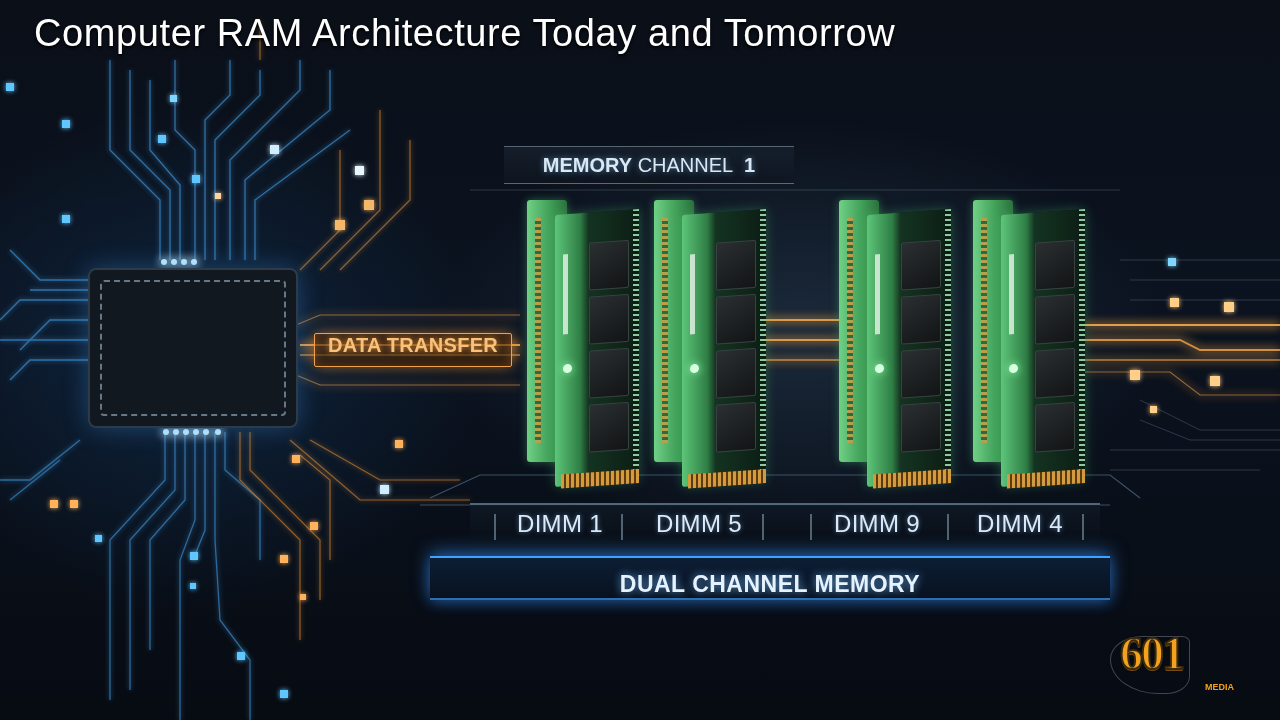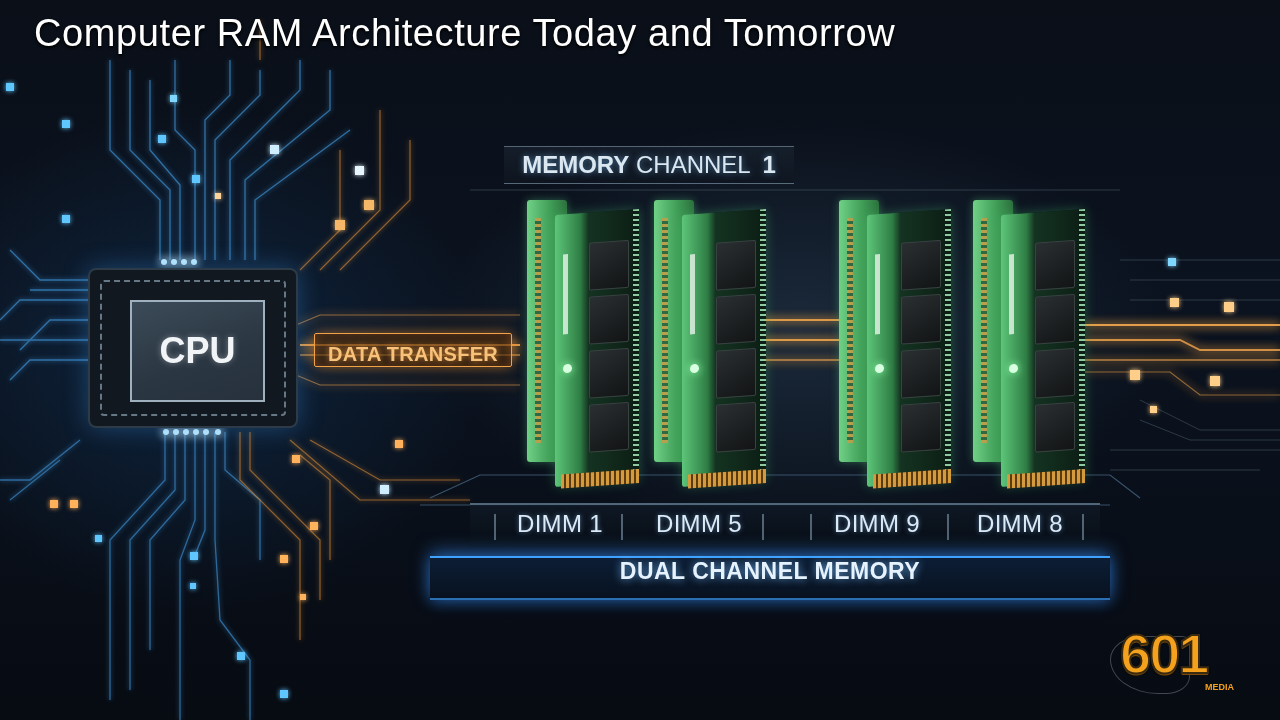--- a/index.html
+++ b/index.html
@@ -21,29 +21,29 @@
   .cpu .die{position:absolute;left:40px;top:30px;width:135px;height:102px;
     background:linear-gradient(160deg,#3c4b58,#2a3642 60%,#26313c);border:2px solid #9fb0bf;
     display:flex;align-items:center;justify-content:center}
   .cpu .die span{font-family:"Liberation Sans",sans-serif;font-weight:700;font-size:36px;color:#f2f5f7;
     text-shadow:0 0 6px rgba(255,255,255,.35)}
 
   
   .xfer{position:absolute;left:314px;top:333px;width:198px;height:34px;
     border:1.5px solid #f0a24a;border-radius:2px;background:rgba(60,30,5,.55);
     box-shadow:0 0 14px rgba(255,150,40,.55), inset 0 0 10px rgba(255,140,30,.3);
-    display:flex;align-items:flex-end;justify-content:center}
+    display:flex;align-items:flex-start;justify-content:center}
   .xfer span{font-family:"Liberation Sans",sans-serif;font-weight:700;font-size:20px;color:#f8c27a;
     letter-spacing:.3px;text-shadow:0 0 6px rgba(255,160,60,.8)}
 
   
   .chan{position:absolute;top:146px;height:38px;display:flex;align-items:center;justify-content:center;
     border-top:1.5px solid rgba(170,200,220,.45);border-bottom:1.5px solid rgba(170,200,220,.45);
     background:linear-gradient(180deg,rgba(25,35,48,.7),rgba(15,22,32,.7))}
-  .chan .t{font-family:"Liberation Sans",sans-serif;font-size:24px;color:#dbe8f2;
+  .chan .t{font-family:"Liberation Sans",sans-serif;font-size:20px;color:#dbe8f2;
     text-shadow:0 0 6px rgba(130,200,255,.55);white-space:nowrap}
   .chan .b{font-weight:700}
   .chan .n{font-weight:700;margin-left:6px}
 
   
   .dimm{position:absolute;top:190px;width:118px;height:300px}
   .dimm .back{position:absolute;left:2px;top:10px;width:40px;height:262px;
     background:linear-gradient(90deg,#6fd186,#3f9c56 60%,#2c6f3d);border-radius:3px;
     box-shadow:0 0 8px rgba(100,230,140,.35)}
   .dimm .back:after{content:"";position:absolute;left:8px;top:18px;width:6px;height:225px;
@@ -65,28 +65,28 @@
   .slots{position:absolute;left:470px;top:503px;width:630px;height:44px;
     border-top:2px solid rgba(150,190,215,.5);background:linear-gradient(180deg,rgba(15,25,38,.85),rgba(8,14,22,.85))}
   .slot-label{position:absolute;top:510px;font-family:"Liberation Sans",sans-serif;font-size:24px;color:#dbeaf5;
     text-shadow:0 0 5px rgba(140,200,255,.5);letter-spacing:.3px}
   .sep{position:absolute;top:514px;width:1.5px;height:26px;background:rgba(170,200,220,.45)}
 
   .dual{position:absolute;left:430px;top:556px;width:680px;height:44px;
     border-top:2px solid #3fa2ff;border-bottom:2px solid #2b6fb3;
     background:linear-gradient(180deg,rgba(20,60,110,.35),rgba(10,25,45,.4));
     box-shadow:0 -4px 18px rgba(60,150,255,.55), 0 4px 14px rgba(40,120,220,.35);
-    display:flex;align-items:flex-start;justify-content:center}
+    display:flex;align-items:flex-end;justify-content:center}
   .dual span{font-family:"Liberation Sans",sans-serif;font-weight:700;font-size:23px;color:#e6f3ff;
     letter-spacing:.5px;text-shadow:0 0 8px rgba(120,190,255,.8)}
 
   
   .logo{position:absolute;left:1116px;top:630px;width:128px;height:60px}
-  .logo .num{position:absolute;left:4px;top:-4px;font-family:Liberation Sans, sans-serif;font-weight:700;
-    font-size:56px;line-height:56px;color:#f4a21d;letter-spacing:-2px;
+  .logo .num{position:absolute;left:4px;top:-4px;font-family:Liberation Serif, serif;font-weight:700;
+    font-size:46px;line-height:56px;color:#f4a21d;letter-spacing:-2px;
     -webkit-text-stroke:2px #3a2a10;text-shadow:0 2px 0 #7a4a0a,0 0 3px #000}
   .logo .media{position:absolute;right:10px;top:52px;font-family:"Liberation Sans",sans-serif;font-weight:700;
     font-size:9px;color:#f4a21d}
   .logo .web{position:absolute;left:-6px;top:6px;width:80px;height:58px;border:1px solid rgba(180,180,180,.35);
     border-radius:40% 10% 30% 60%}
 </style>
 </head>
 <body>
 
 <div class="stage">
@@ -226,23 +226,20 @@
     <g fill="none" stroke="#4d6f8c" stroke-width="1.2" opacity=".7">
       <path d="M430 498 L480 475 H1110 L1140 498"></path>
       <path d="M420 505 H1110"></path>
     </g>
   </svg>
 
   <div class="title">Computer RAM Architecture Today and Tomorrow</div>
 
   <div class="cpu">
     <div class="pins"></div>
-    <div class="die">
-      <span>CPU</span>
-    </div>
   </div>
 
   <div class="xfer">
     <span>DATA TRANSFER</span>
   </div>
 
   <div class="chan" style="left:504px;width:290px">
     <span class="t">
       <span class="b">MEMORY</span>
       <span>CHANNEL</span>
@@ -297,21 +294,21 @@
 
   <div class="slots"></div>
   <div class="sep" style="left:494px"></div>
   <span class="slot-label" style="left:517px">DIMM 1</span>
   <div class="sep" style="left:621px"></div>
   <span class="slot-label" style="left:656px">DIMM 5</span>
   <div class="sep" style="left:762px"></div>
   <div class="sep" style="left:810px"></div>
   <span class="slot-label" style="left:834px">DIMM 9</span>
   <div class="sep" style="left:947px"></div>
-  <span class="slot-label" style="left:977px">DIMM 8</span>
+  <span class="slot-label" style="left:977px">DIMM 4</span>
   <div class="sep" style="left:1082px"></div>
 
   <div class="dual">
     <span>DUAL CHANNEL MEMORY</span>
   </div>
 
   <div class="logo">
     <div class="web"></div>
     <span class="num">601</span>
     <span class="media">MEDIA</span>

